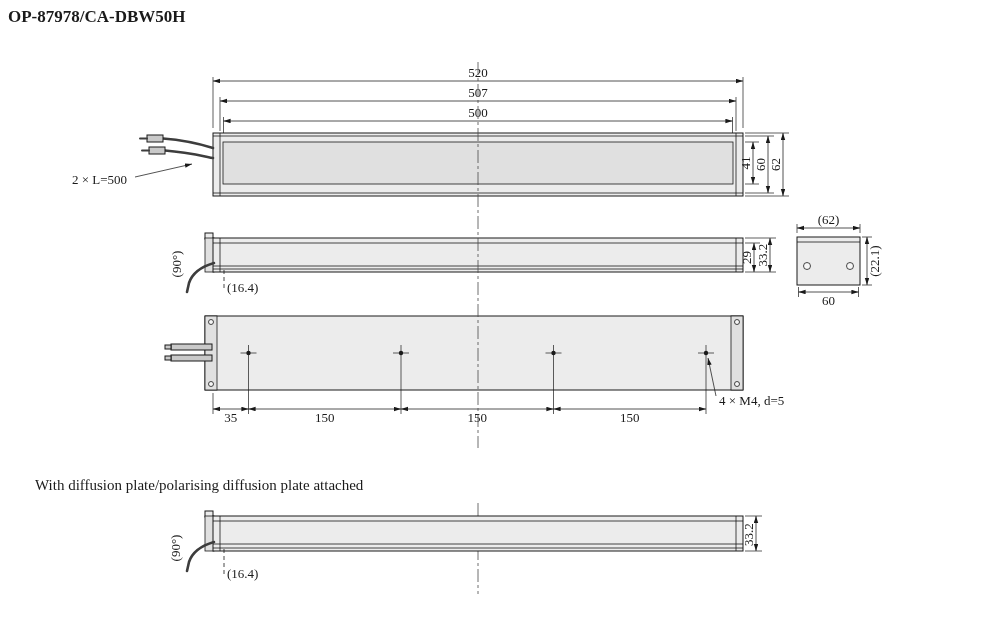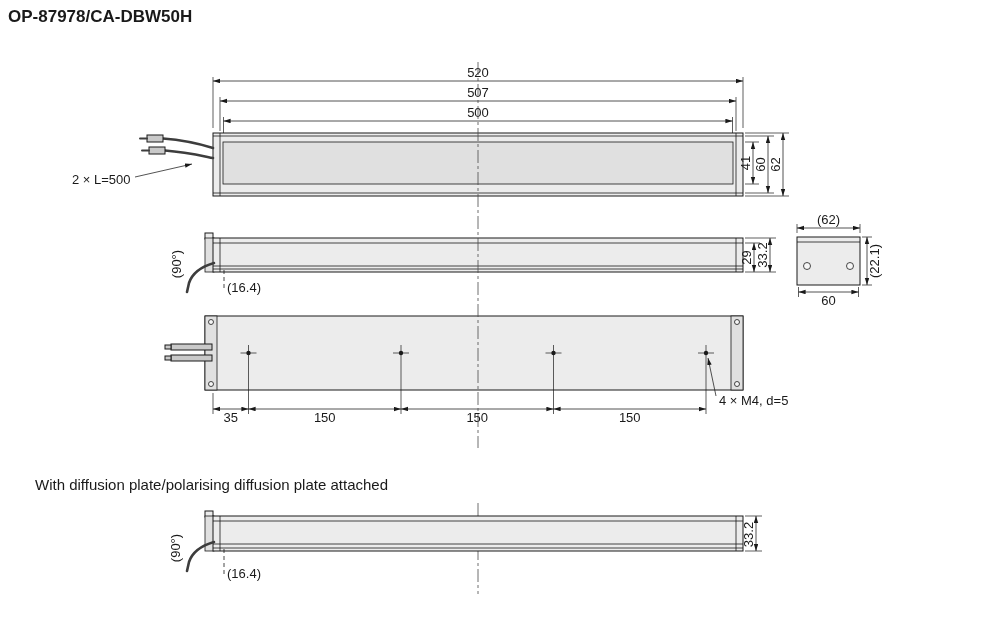--- a/index.html
+++ b/index.html
@@ -1,17 +1,17 @@
 <!DOCTYPE html>
 <html style="--line: #1a1a1a; --fill_body: #ececec; --fill_inner: #e0e0e0; --background: #ffffff;"><head>
 <meta charset="utf-8">
 <style>
   html,body{margin:0;padding:0;background:#fff;}
   .stage{position:relative;width:848px;height:624px;background:var(--background,#fff);
-         font-family:Liberation Sans, sans-serif;}
+         font-family:Liberation Serif, serif;}
   text{fill:var(--line,#1a1a1a);}
   .dimtext{font-size:13px;}
   .title-text{font-size:17px;font-weight:bold;}
   .note-text{font-size:15px;}
   .body-shape{fill:var(--fill_body,#ececec);stroke:var(--line,#1a1a1a);stroke-width:1;}
   .inner-shape{fill:var(--fill_inner,#e0e0e0);stroke:var(--line,#1a1a1a);stroke-width:0.8;}
   .edge{stroke:var(--line,#1a1a1a);stroke-width:0.8;fill:none;}
   .dim{stroke:var(--line,#1a1a1a);stroke-width:0.75;fill:none;}
   .ext{stroke:var(--line,#1a1a1a);stroke-width:0.7;fill:none;}
   .centerline{stroke:#4a4a4a;stroke-width:0.8;stroke-dasharray:13 3 3 3;fill:none;}

